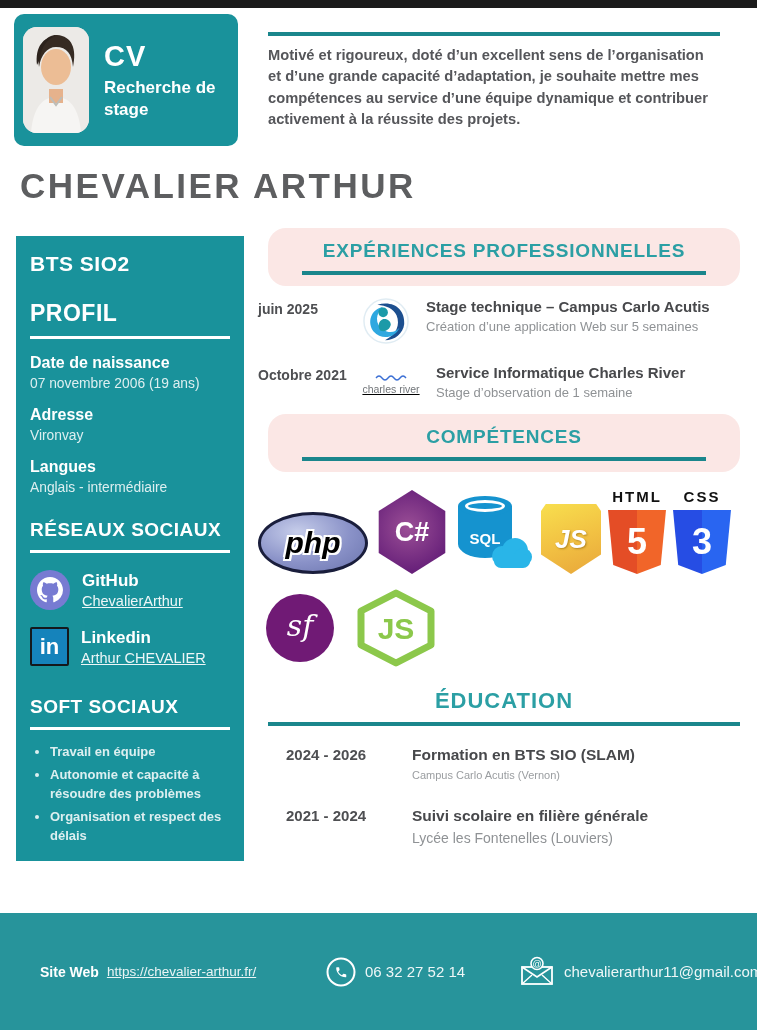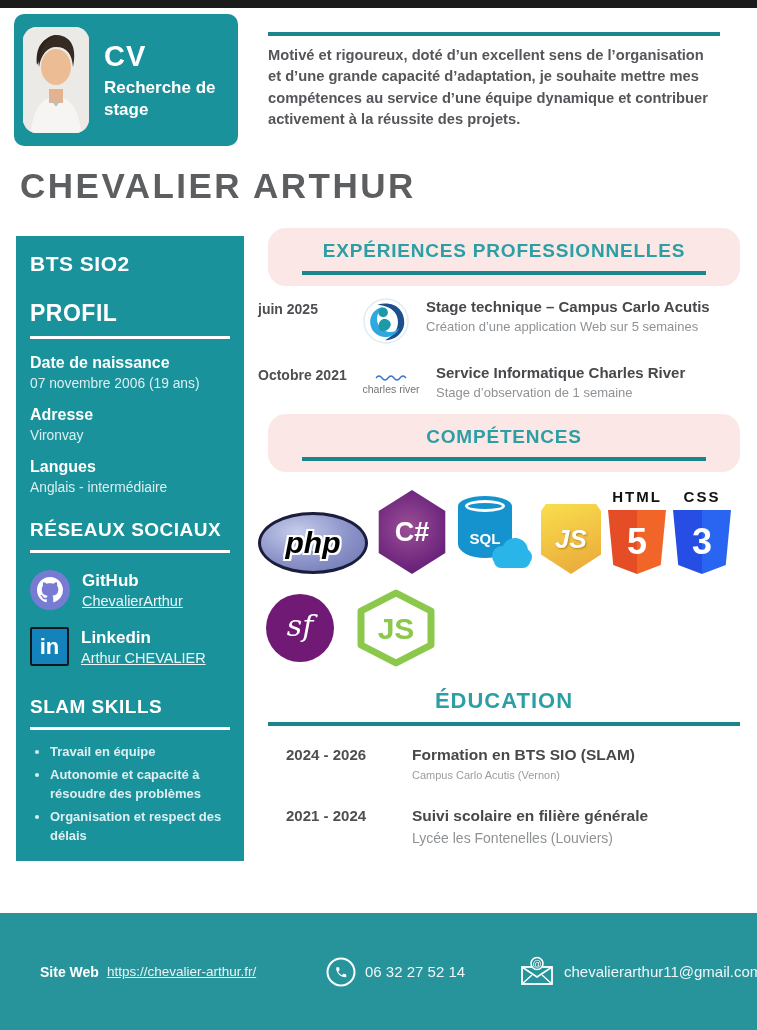--- a/index.html
+++ b/index.html
@@ -50,21 +50,21 @@
   .banner { margin-left:10px; width:472px; height:58px; background:#FBE7E5; border-radius:18px;
             position:relative; text-align:center; }
   .banner-title { padding-top:12px; font-size:19px; font-weight:bold; color:#2B9FA4; letter-spacing:.8px; }
   .banner-rule { position:absolute; bottom:11px; left:34px; right:34px; height:4px; background:#1A868C; }
 
   .exp-row { display:flex; align-items:flex-start; }
   .exp-row.r1 { margin-top:12px; }
   .exp-row.r2 { margin-top:20px; }
   .exp-date { width:96px; font-size:14px; font-weight:bold; color:#4E4F52; padding-top:3px; flex:0 0 auto; }
   .exp-logo { width:64px; display:flex; justify-content:center; flex:0 0 auto; }
-  .exp-logo.wide { width:74px; }
+  .exp-logo.wide { width:74px;text-decoration:underline; }
   .exp-text { flex:1; padding-left:8px; }
   .exp-title { font-size:15px; font-weight:bold; color:#47484B; }
   .exp-sub { font-size:13px; color:#8F9295; margin-top:4px; }
   .cr-logo { text-align:center; padding-top:4px; }
   .cr-logo span { font-size:10.5px; color:#707478; display:block; margin-top:-3px; }
 
   
   .logo-row1 { display:flex; align-items:flex-end; gap:7px; margin-top:16px; }
   .logo-row2 { display:flex; align-items:center; gap:16px; margin-top:14px; margin-left:8px; }
   .php-ellipse { width:110px; height:62px; border-radius:50%; border:3px solid #1A1E3C;
@@ -191,21 +191,21 @@
     </div>
 
     <div class="social-item">
       <div class="li-square">in</div>
       <div>
         <div class="social-name">Linkedin</div>
         <div class="social-handle">Arthur CHEVALIER</div>
       </div>
     </div>
 
-    <div class="side-title sm" style="margin-top:30px">SLAM SKILLS</div>
+    <div class="side-title sm" style="margin-top:30px">SOFT SOCIAUX</div>
     <div class="side-rule"></div>
     <ul class="skills">
       <li>Travail en équipe</li>
       <li>Autonomie et capacité à résoudre des problèmes</li>
       <li>Organisation et respect des délais</li>
     </ul>
   </div>
 
   <div class="main">
 

